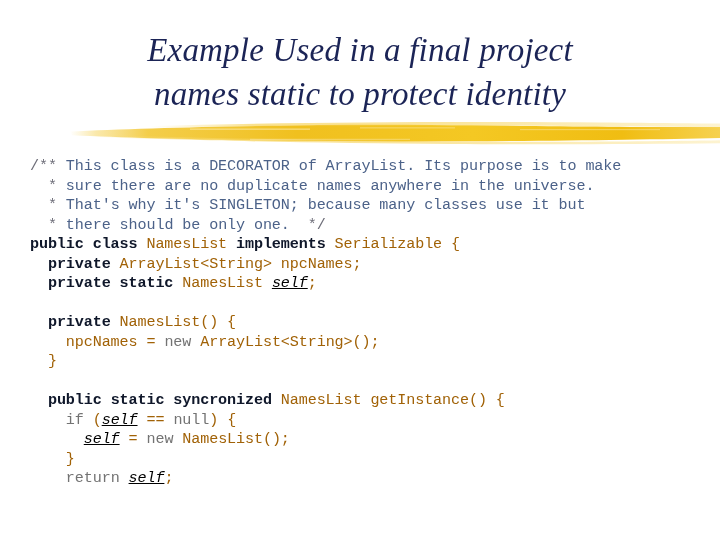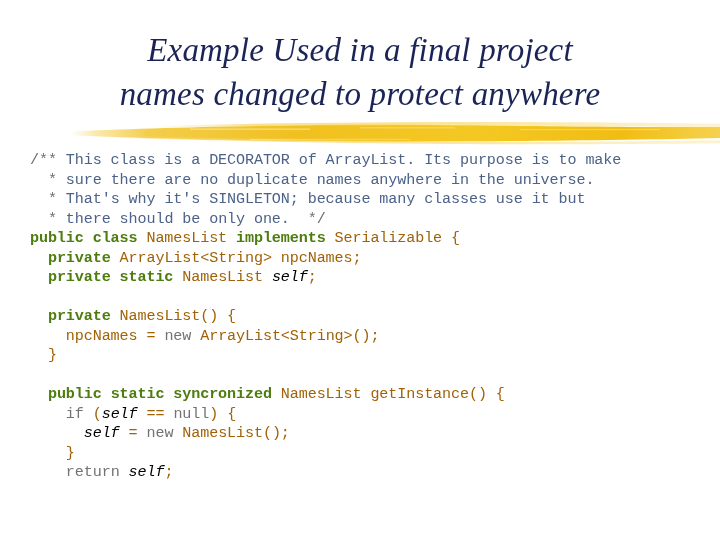--- a/index.html
+++ b/index.html
@@ -49,63 +49,63 @@
     width: 720px;
     height: 30px;
     pointer-events: none;
   }
   .brush-wrap svg { display: block; }
 
   
   .code-block {
     position: absolute;
     left: 30px;
-    top: 151px;
+    top: 157px;
     width: 680px;
     font-family: "Liberation Mono", "DejaVu Sans Mono", monospace;
     font-size: 15.1px;
     line-height: 19.5px;
     white-space: pre;
     color: #000000;
     letter-spacing: -0.1px;
   }
   .code-line {
     display: block;
     height: 19.5px;
     white-space: pre;
   }
   .code-line.blank { height: 19.5px; }
 
   
   .tok-cmt-mark { color: #6d6d78; }
   .tok-cmt      { color: #4c6289; }
-  .tok-kw-b     { color: #4d7c0f; font-weight: bold; }
+  .tok-kw-b     { color: #0f172a; font-weight: bold; }
   .tok-kw       { color: #737373; }
   .tok-id       { color: #a16207; }
-  .tok-it       { color: #000000; font-style: italic; }
+  .tok-it       { color: #000000; font-style: italic; text-decoration: underline; }
 
   
   .page-number {
     position: absolute;
     right: 98px;
     top: 508px;
     font-family: "Liberation Serif", "DejaVu Serif", serif;
     font-size: 18px;
     color: #000000;
     line-height: 20px;
   }
 </style>
 </head>
 <body>
 
 <div id="slide">
 
   <div class="title-block">
     <span class="title-line">Example Used in a final project</span>
-    <span class="title-line">names changed to protect anywhere</span>
+    <span class="title-line">names static to protect identity</span>
   </div>
 
   <div class="brush-wrap">
     <svg width="720" height="30" viewBox="0 0 720 30" xmlns="http://www.w3.org/2000/svg">
       <defs>
         <linearGradient id="gbrush" x1="0" y1="0" x2="1" y2="0">
           <stop offset="0.00" stop-color="#f6d666" stop-opacity="0"></stop>
           <stop offset="0.04" stop-color="#f6d666" stop-opacity="0.55"></stop>
           <stop offset="0.12" stop-color="#f3cb41" stop-opacity="0.95"></stop>
           <stop offset="0.35" stop-color="#f0c01f" stop-opacity="1"></stop>

